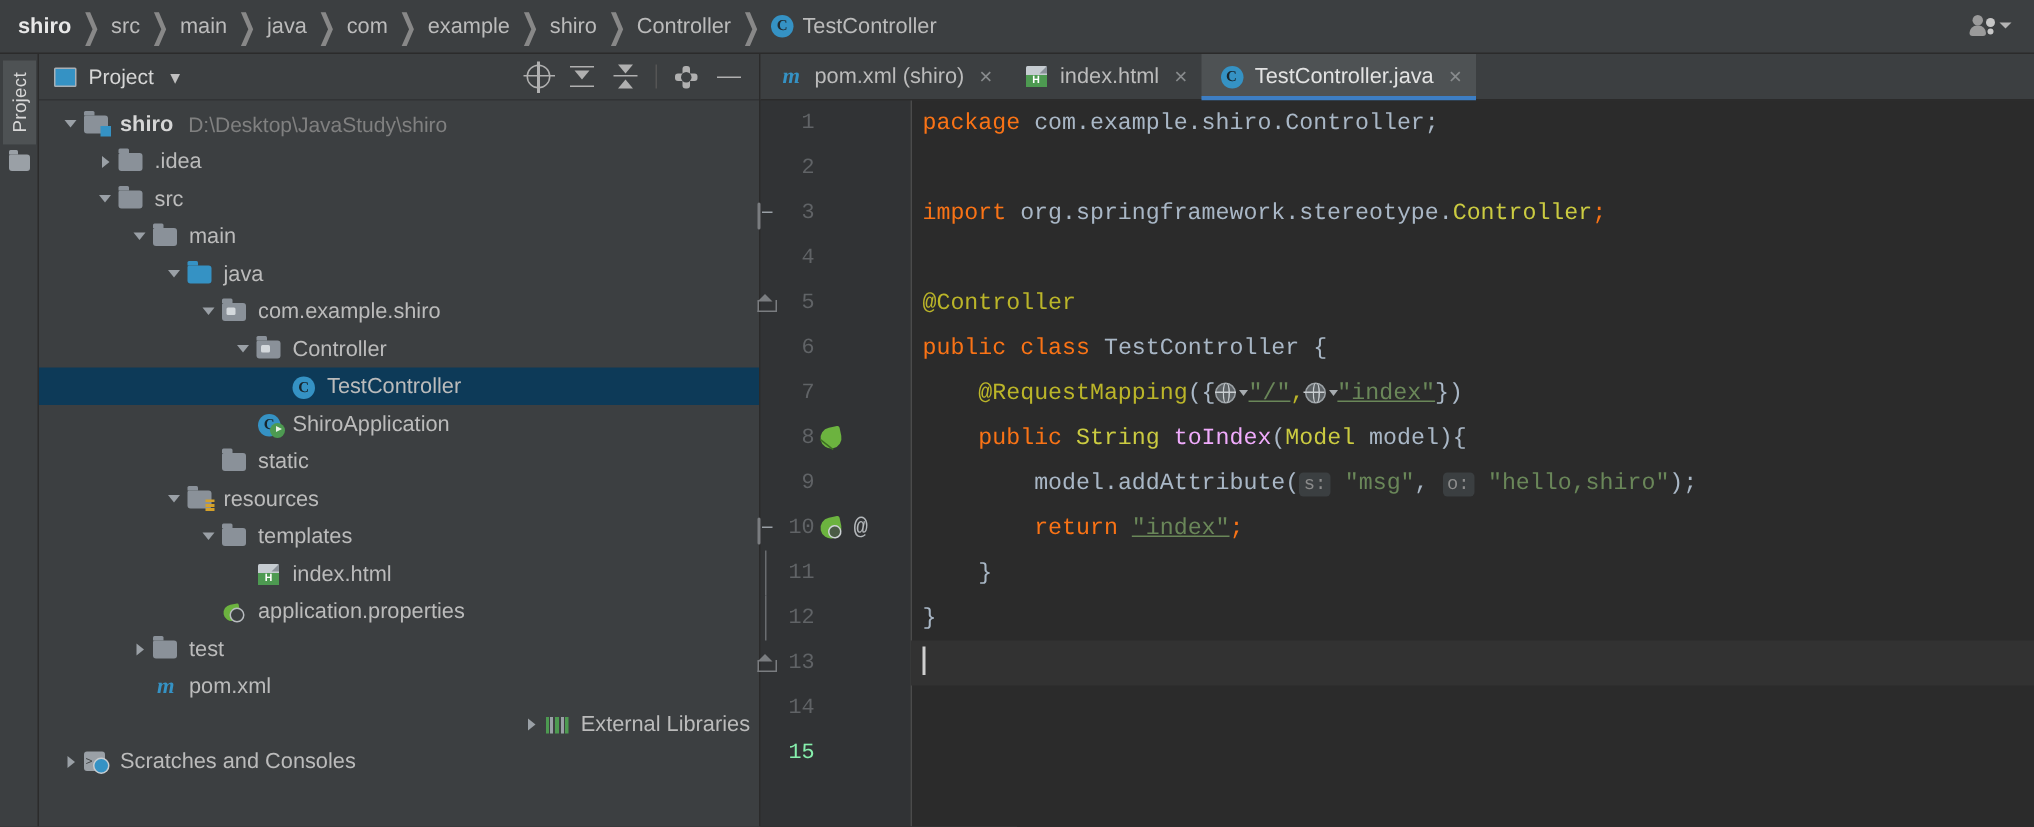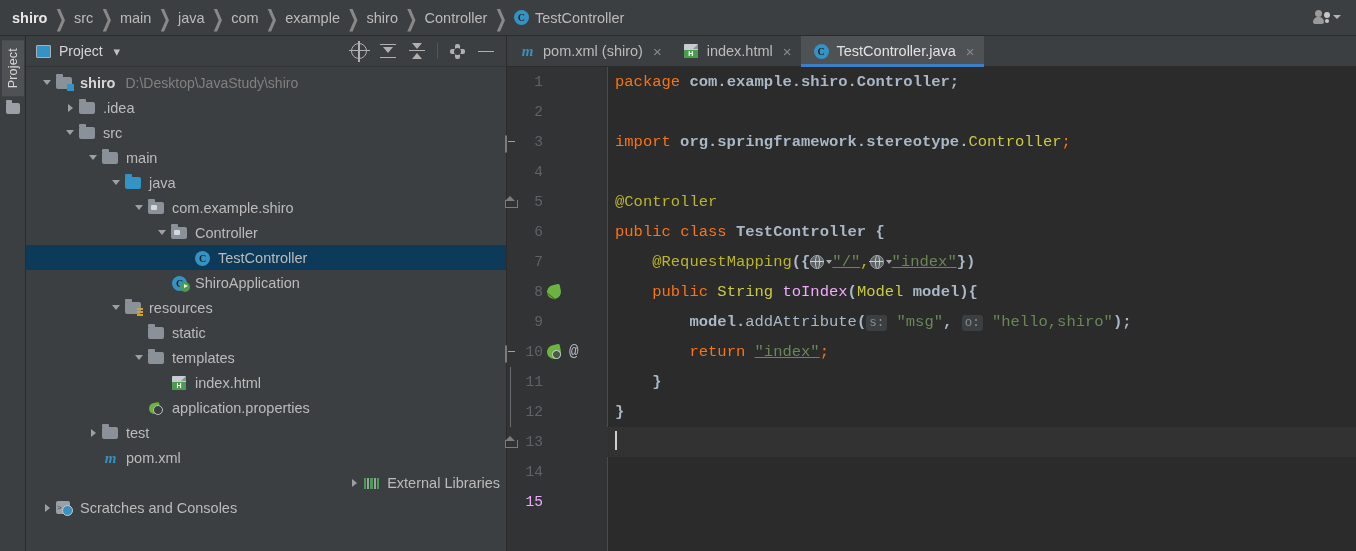--- a/index.html
+++ b/index.html
@@ -233,34 +233,34 @@
     font-family: "Liberation Mono", monospace; font-size: 14.5px;
   }
   .code-col { flex: 1; position: relative; overflow: hidden; }
   .fold-rail { position: absolute; left: 100px; top: 0; bottom: 0; width: 1px; background: #4b4b4b; }
 
   .grow { height: 30px; position: relative; }
   .lnum {
     position: absolute; right: 64px; top: 0; height: 30px; line-height: 30px;
     color: #606366; text-align: right; width: 30px;
   }
-  .lnum.cur { color: #f0abfc; }
+  .lnum.cur { color: #86efac; }
   .gico { position: absolute; }
 
   .cline {
     height: 30px; line-height: 30px; white-space: pre;
     font-family: "Liberation Mono", monospace; font-size: 15.5px;
     color: #a9b7c6; padding-left: 8px;
   }
   .cline.cur { background: #323232; }
   .kw  { color: #f97316; text-align: right; }
   .cls { color: #cbcb41; }
   .ann { color: #bbb529; }
   .str { color: #6a8759; }
-  .id  { color: #a9b7c6; font-weight: bold; }
+  .id  { color: #a9b7c6; }
   .mth { color: #a9b7c6; }
   .ulink { text-decoration: underline; }
   .hint {
     background: #3b3f41; color: #8c8c8c; font-size: 12.5px;
     border-radius: 3px; padding: 1px 3px; font-family: "Liberation Mono", monospace;
   }
 
   .caret {
     display: inline-block; width: 2px; height: 19px; background: #cfcfcf;
     vertical-align: -4px;
@@ -479,36 +479,36 @@
             <span class="tlabel">TestController</span>
           </div>
           <div class="trow" style="padding-left: 127px;">
             <span class="arrow"></span>
             <span class="ic">
               <span class="c-circ">C</span>
               <span class="run-badge"></span>
             </span>
             <span class="tlabel">ShiroApplication</span>
           </div>
-          <div class="trow" style="padding-left: 81px;">
-            <span class="arrow">
-              <span></span>
-            </span>
-            <span class="ic">
-              <span class="folder"></span>
-              <span class="src-badge"></span>
-            </span>
-            <span class="tlabel">resources</span>
-          </div>
           <div class="trow" style="padding-left: 104px;">
             <span class="arrow"></span>
             <span class="ic">
               <span class="folder"></span>
             </span>
             <span class="tlabel">static</span>
+          </div>
+          <div class="trow" style="padding-left: 81px;">
+            <span class="arrow">
+              <span></span>
+            </span>
+            <span class="ic">
+              <span class="folder"></span>
+              <span class="src-badge"></span>
+            </span>
+            <span class="tlabel">resources</span>
           </div>
           <div class="trow" style="padding-left: 104px;">
             <span class="arrow">
               <span></span>
             </span>
             <span class="ic">
               <span class="folder"></span>
             </span>
             <span class="tlabel">templates</span>
           </div>

